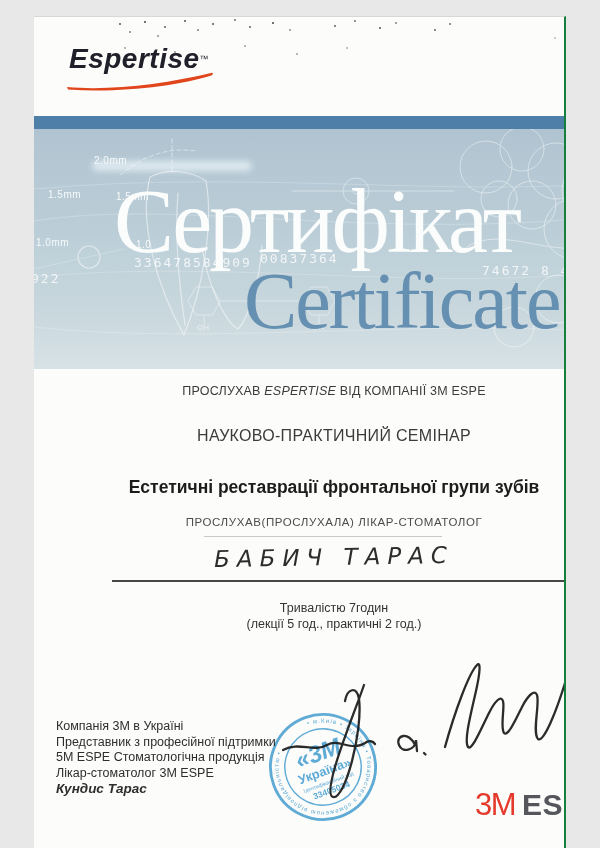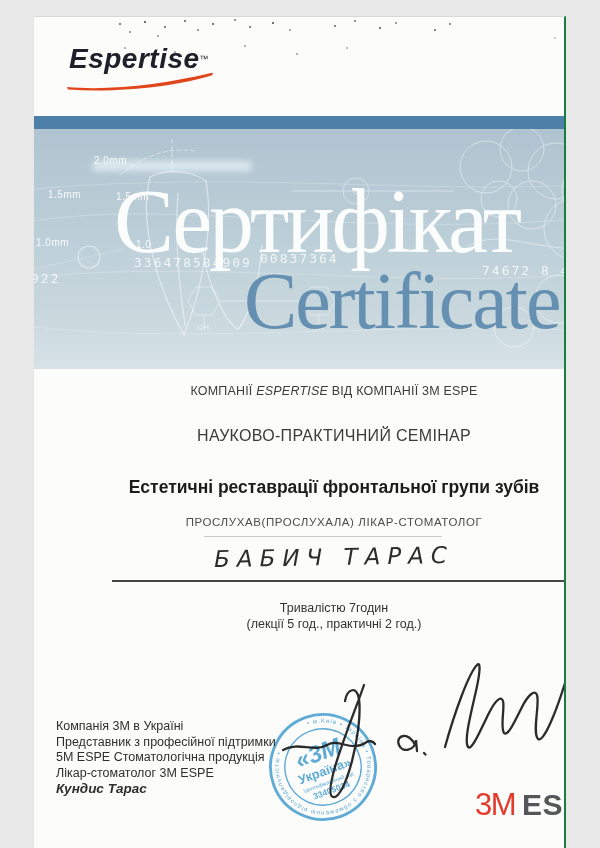--- a/index.html
+++ b/index.html
@@ -143,21 +143,21 @@
     <span class="b-num" style="left:-3px;top:142px;">922</span>
 
     <span class="b-oh" style="left:163px;top:194px;">OH</span>
     <span class="b-oh" style="left:278px;top:194px;">OH</span>
 
     <div class="title-uk">Сертифікат</div>
     <div class="title-en">Certificate</div>
   </div>
 
   <div class="statement">
-    <div><span>КОМПАНІЇ </span><em>ESPERTISE</em><span> ВІД КОМПАНІЇ 3М ESPE</span></div>
+    <div><span>ПРОСЛУХАВ </span><em>ESPERTISE</em><span> ВІД КОМПАНІЇ 3М ESPE</span></div>
   </div>
 
   <div class="seminar-type">НАУКОВО-ПРАКТИЧНИЙ СЕМІНАР</div>
   <div class="seminar-title">Естетичні реставрації фронтальної групи зубів</div>
   <div class="attendee-label">ПРОСЛУХАВ(ПРОСЛУХАЛА) ЛІКАР-СТОМАТОЛОГ</div>
   <div class="label-rule"></div>
   <div class="attendee-name">Бабич Тарас</div>
   <div class="name-rule"></div>
 
   <div class="duration">

